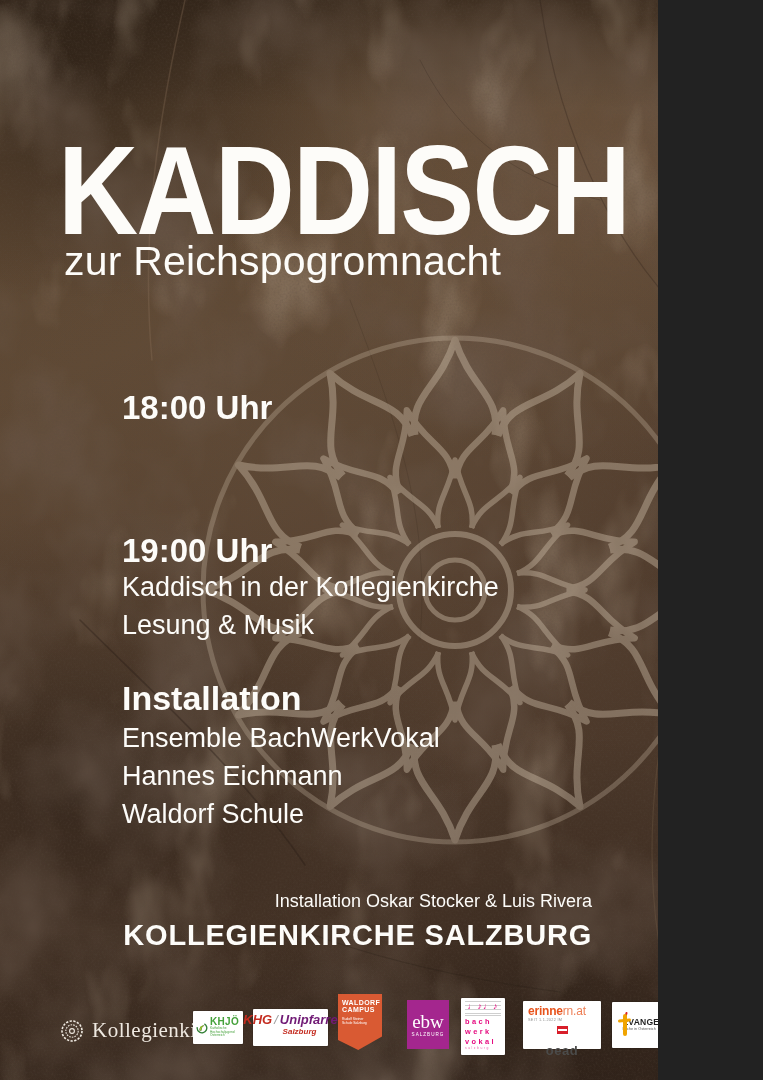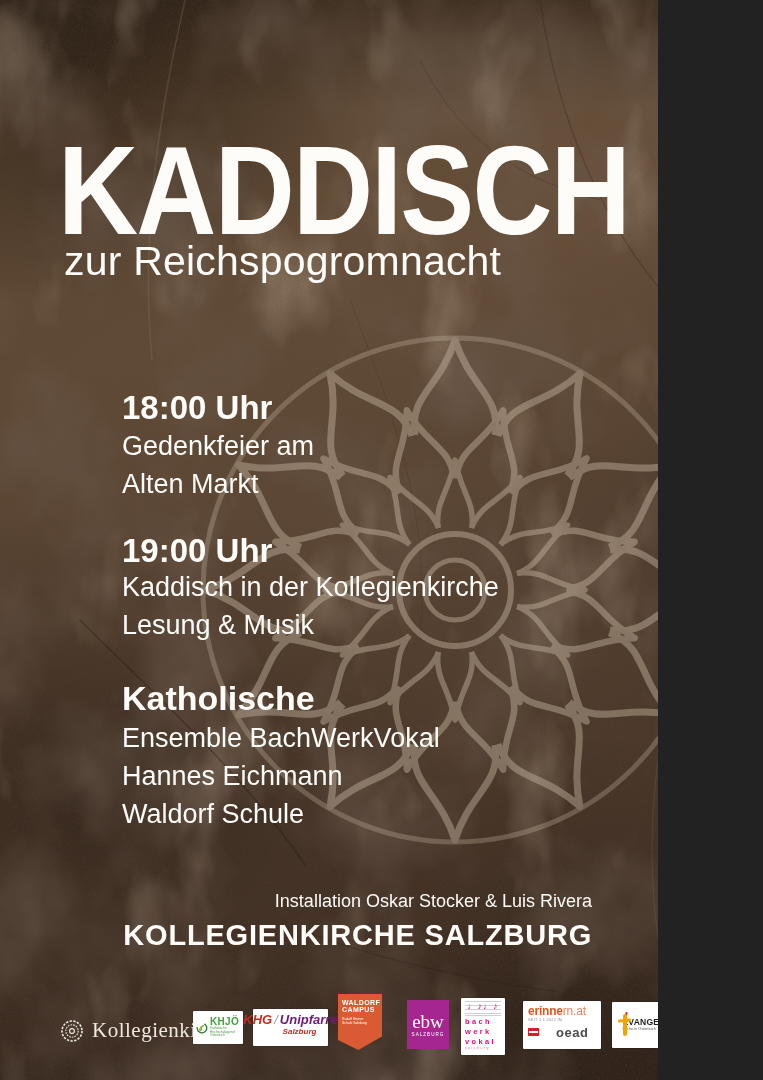--- a/index.html
+++ b/index.html
@@ -59,21 +59,21 @@
   .bwv-staff{height:13px;border-top:1px solid #cfcfcf;border-bottom:1px solid #cfcfcf;
              background:repeating-linear-gradient(180deg,transparent 0 3px,#cfcfcf 3px 4px);
              font-size:9px;letter-spacing:1px;overflow:hidden;text-align:center;}
   .bwv-word{font-size:7.4px;font-weight:700;letter-spacing:2.4px;margin-top:2.4px;}
   .bwv-city{font-size:3.4px;letter-spacing:1.5px;margin-top:2px;opacity:.65;}
   .erinnern{left:523px;top:1001px;width:78px;height:48px;padding:4px 5px;display:flex;flex-direction:column;line-height:1;}
   .eri-row1{font-size:12px;letter-spacing:-.2px;}
   .eri-bold{font-weight:800;}
   .eri-light{font-weight:400;opacity:.75;}
   .eri-since{font-size:3.8px;color:#8f8f8f;margin:2px 0 3px;letter-spacing:.3px;}
-  .eri-row2{display:flex;align-items:center;gap:17px;}
+  .eri-row2{display:flex;align-items:center;gap:10px;flex-direction:column;}
   .flag{width:11px;height:8px;display:flex;flex-direction:column;}
   .flag span{flex:1;}
   .oead{font-size:13px;font-weight:700;color:#4b4b4a;letter-spacing:.5px;}
   .evang{left:612px;top:1002px;width:86px;height:46px;display:flex;align-items:center;gap:4px;padding:4px 6px;}
   .evang-txt{display:flex;flex-direction:column;line-height:1;}
   .evang-name{font-size:8.6px;font-weight:800;color:#1f1f1f;letter-spacing:.2px;}
   .evang-sub{font-size:3.8px;color:#555;margin-top:2px;}
   .cross{position:relative;width:13px;height:26px;}
   .cross .v{position:absolute;left:5px;top:2px;width:3.5px;height:22px;border-radius:2px;}
   .cross .h{position:absolute;left:0;top:7px;width:13px;height:3.2px;border-radius:2px;transform:rotate(-6deg);}
@@ -154,31 +154,27 @@
         <path d="M -17 0 C -19.549999999999997 -28.56 -6.800000000000001 -32.64 0 -68 C 6.800000000000001 -32.64 19.549999999999997 -28.56 17 0" stroke-width="5.5" transform="rotate(270 260 260) translate(260 198)"></path>
         <path d="M -17 0 C -19.549999999999997 -28.56 -6.800000000000001 -32.64 0 -68 C 6.800000000000001 -32.64 19.549999999999997 -28.56 17 0" stroke-width="5.5" transform="rotate(300 260 260) translate(260 198)"></path>
         <path d="M -17 0 C -19.549999999999997 -28.56 -6.800000000000001 -32.64 0 -68 C 6.800000000000001 -32.64 19.549999999999997 -28.56 17 0" stroke-width="5.5" transform="rotate(330 260 260) translate(260 198)"></path>
       </g>
   </svg>
 
   <div class="abs title">KADDISCH</div>
   <div class="abs subtitle">zur Reichspogromnacht</div>
 
   <div class="abs t1 time-head">18:00 Uhr</div>
-  <div class="abs b1">
-    <div class="body-line">Gedenkfeier am</div>
-    <div class="body-line">Alten Markt</div>
-  </div>
   <div class="abs t2 time-head">19:00 Uhr</div>
   <div class="abs b2">
     <div class="body-line">Kaddisch in der Kollegienkirche</div>
     <div class="body-line">Lesung &amp; Musik</div>
   </div>
 
-  <div class="abs mit">Katholische</div>
+  <div class="abs mit">Installation</div>
   <div class="abs b3">
     <div class="body-line">Ensemble BachWerkVokal</div>
     <div class="body-line">Hannes Eichmann</div>
     <div class="body-line">Waldorf Schule</div>
   </div>
 
   <div class="abs credit">Installation Oskar Stocker &amp; Luis Rivera</div>
   <div class="abs venue">KOLLEGIENKIRCHE SALZBURG</div>
 
   <div class="sponsor kk-logo">

